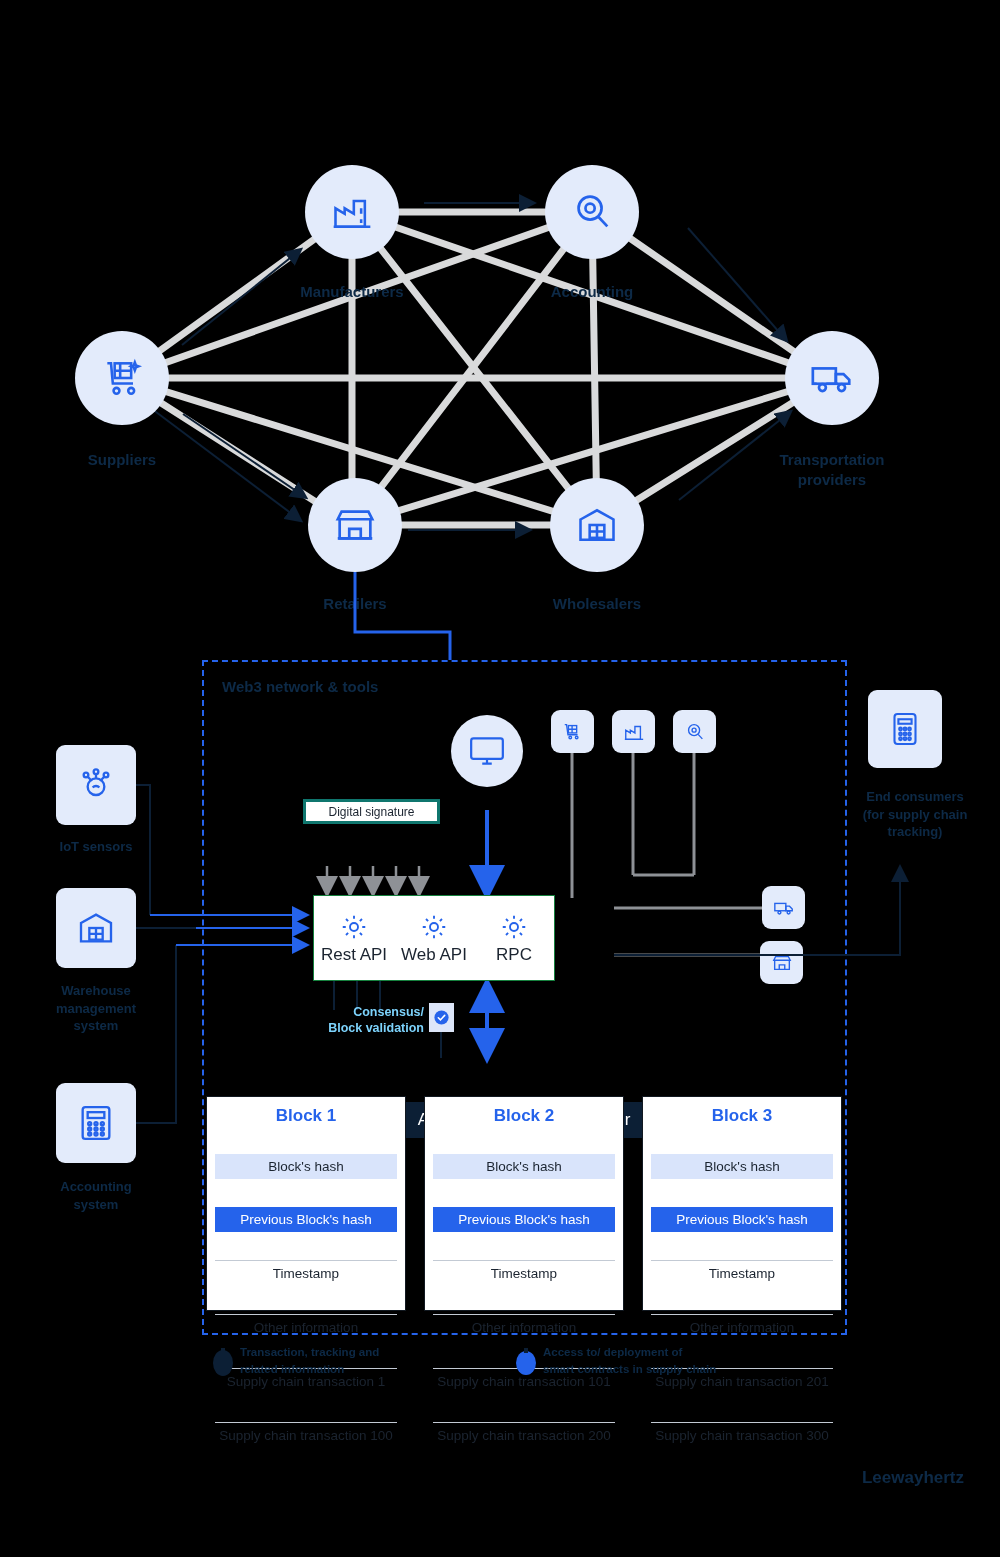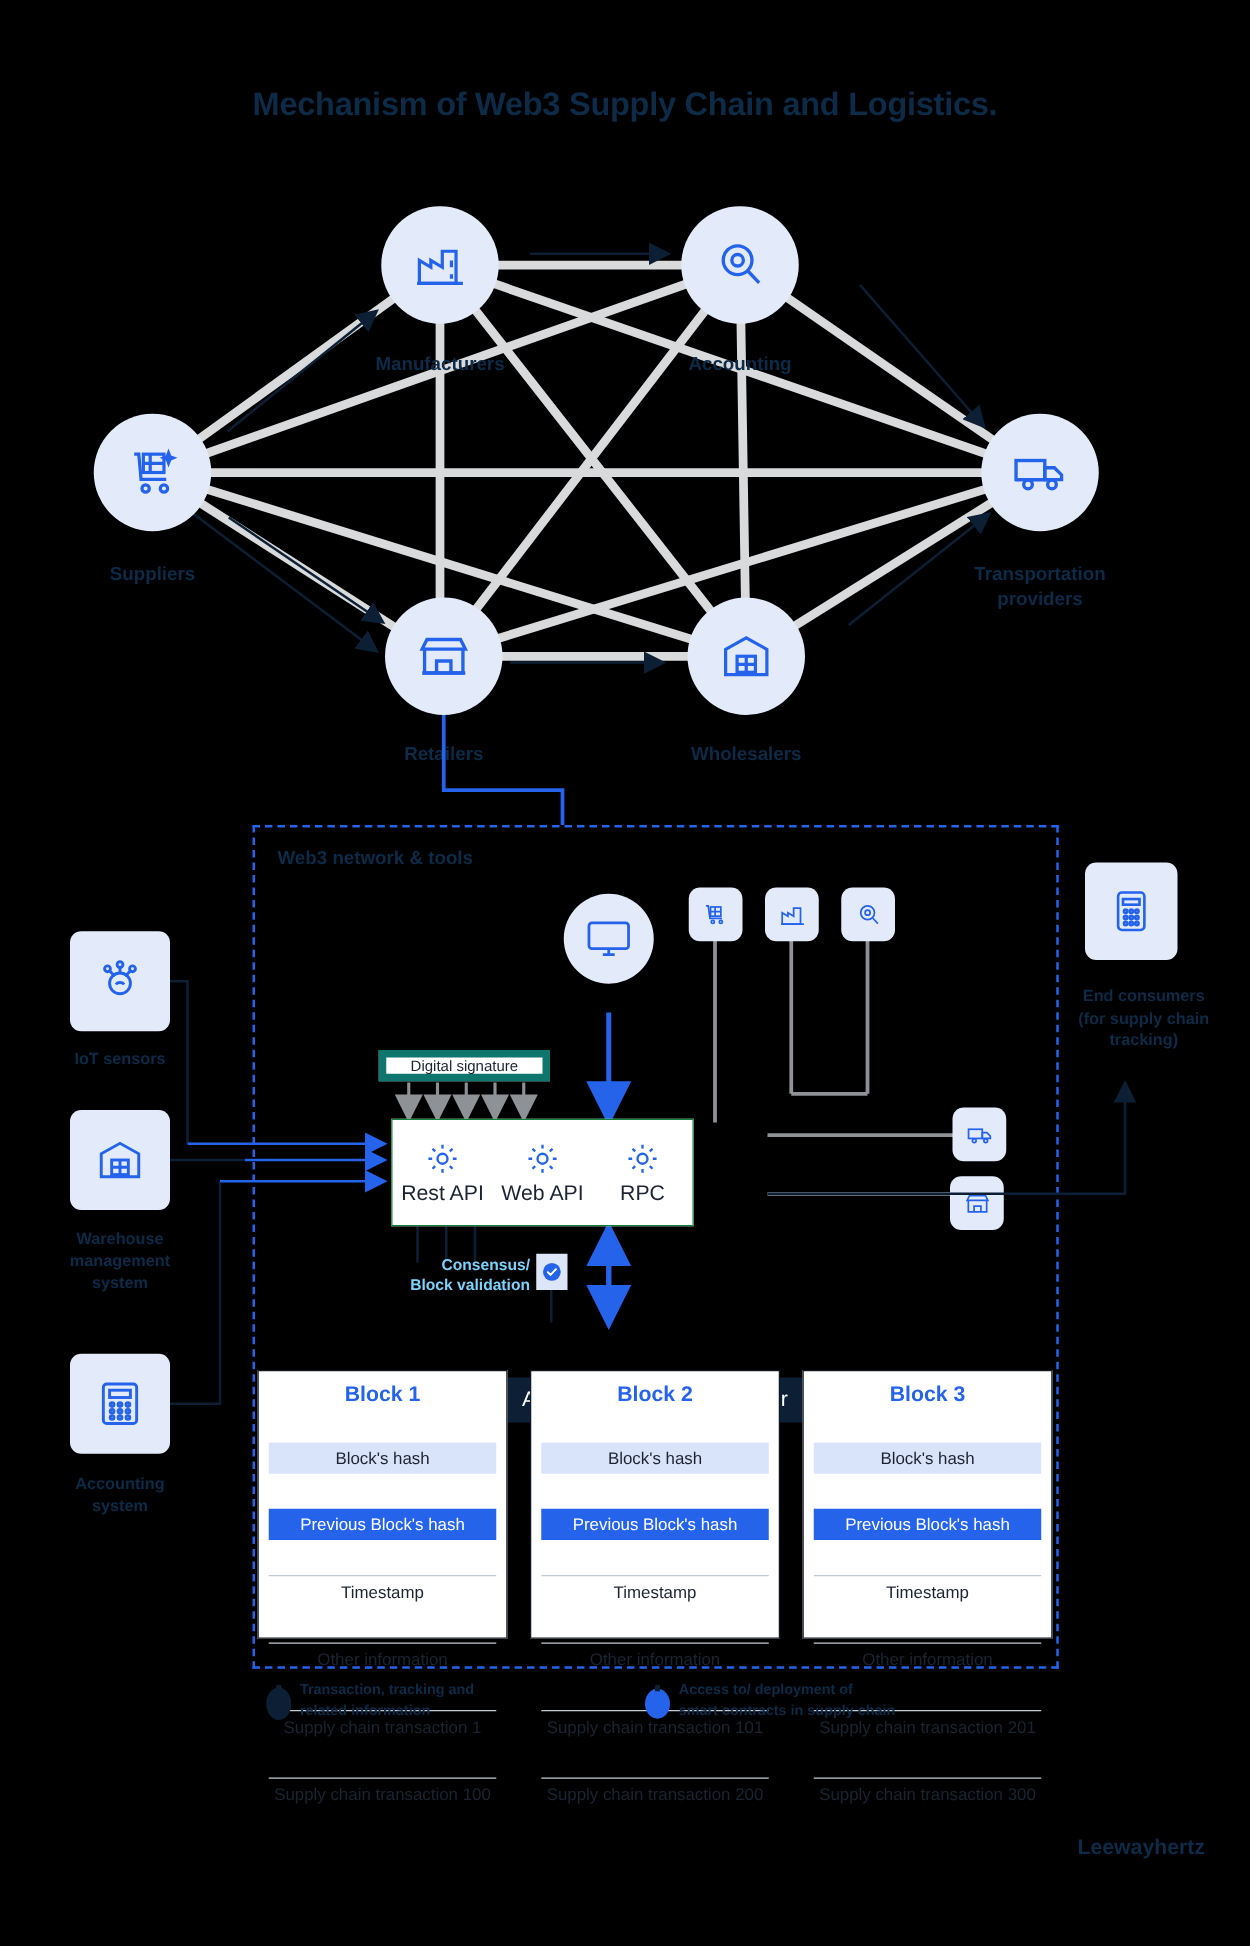--- a/index.html
+++ b/index.html
@@ -68,24 +68,24 @@
     position: absolute;
     left: 222px; top: 678px;
     font-size: 15px;
     font-weight: bold;
     color: #0d2a47;
   }
 
   
   .digsig {
     position: absolute;
-    left: 303px; top: 840px;
+    left: 303px; top: 799px;
     width: 137px; height: 25px;
     background: #ffffff;
-    border: 6px solid #0f766e;
+    border: 3px solid #0f766e;
     display: flex;
     align-items: center;
     justify-content: center;
     font-size: 12px;
     color: #1b2430;
   }
 
   
   .apibar {
     position: absolute;
@@ -215,21 +215,20 @@
     font-weight: bold;
     color: #0d2a47;
     line-height: 1.35;
   }
 </style>
 </head>
 <body>
 
 <div id="page">
 
-  <div class="title">Mechanism of Web3 Supply Chain and Logistics.</div>
 
   <svg class="layer">
     <g stroke="#d9dadb" stroke-width="7" fill="none" stroke-linecap="round">
 
       <line x1="122" y1="378" x2="352" y2="212"></line>
       <line x1="122" y1="378" x2="352" y2="525"></line>
       <line x1="122" y1="378" x2="592" y2="212"></line>
       <line x1="122" y1="378" x2="597" y2="525"></line>
       <line x1="122" y1="378" x2="832" y2="378"></line>
       <line x1="352" y1="212" x2="592" y2="212"></line>

